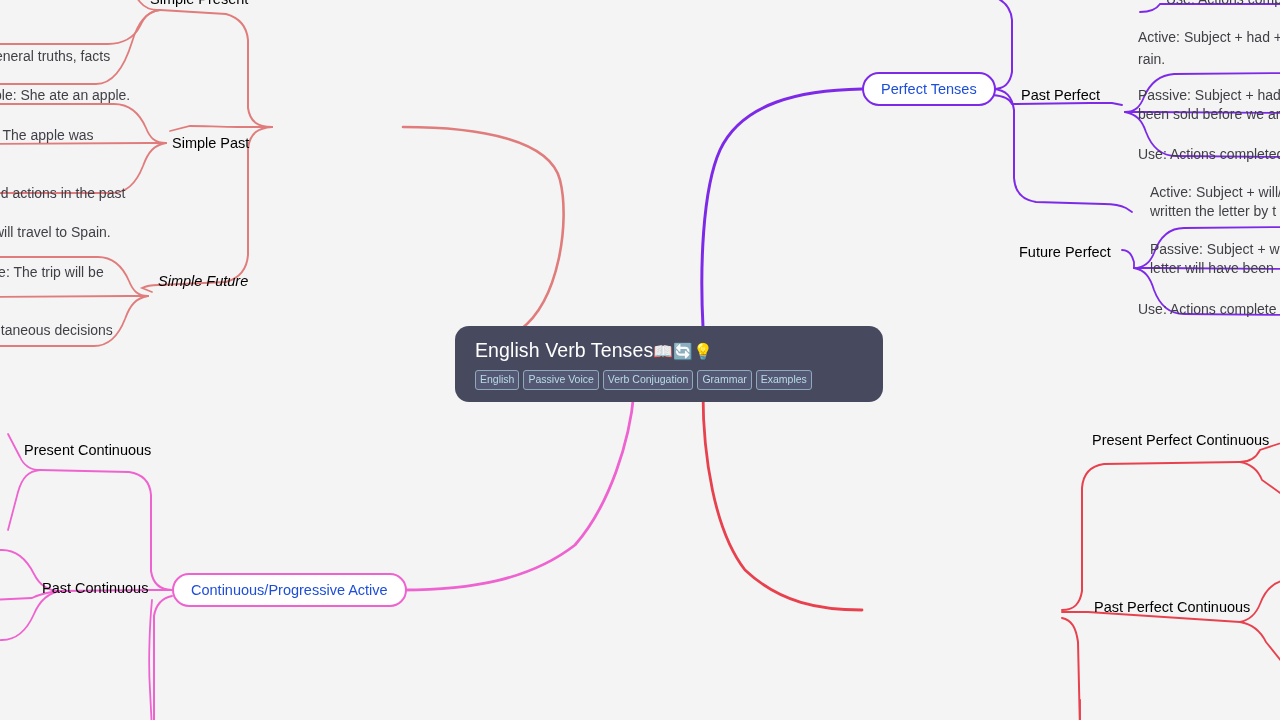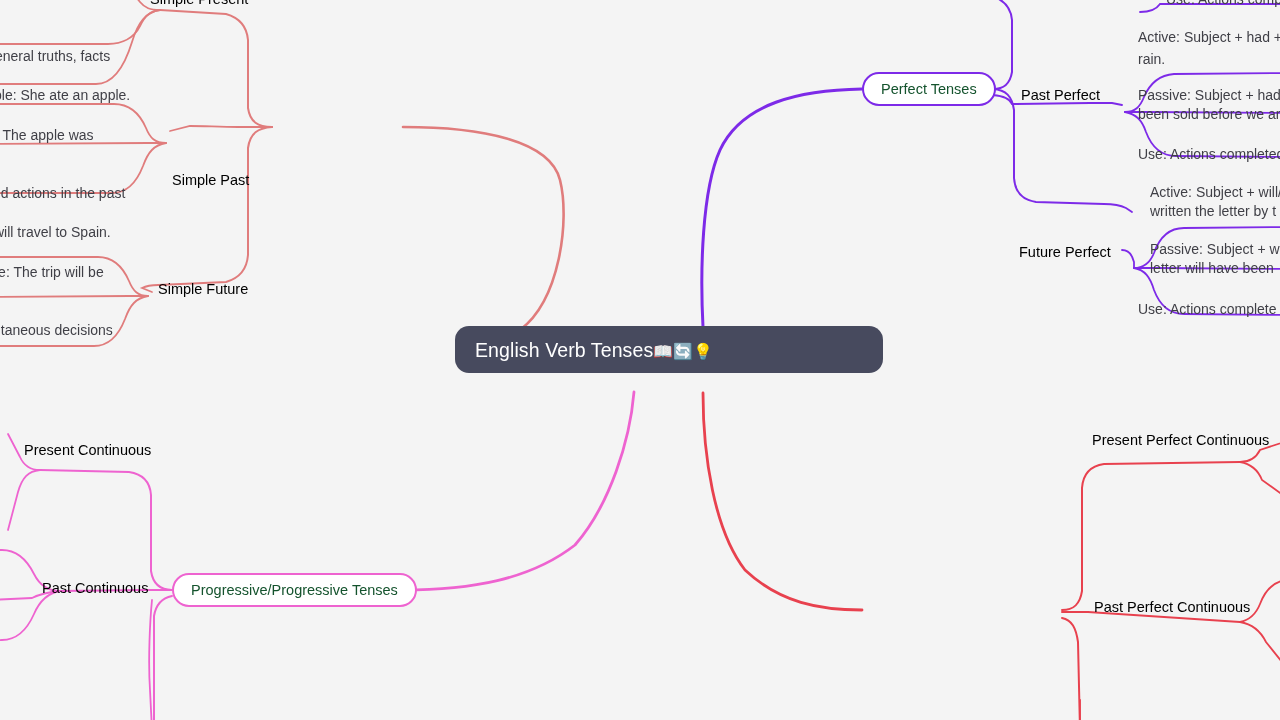--- a/index.html
+++ b/index.html
@@ -76,21 +76,21 @@
     border-radius: 999px;
     display: flex;
     align-items: center;
     justify-content: center;
     box-sizing: border-box;
     white-space: nowrap;
     z-index: 15;
     height: 34px;
     padding: 0 17px;
     font-size: 14.5px;
-    color: #14532d;
+    color: #1d4ed8;
   }
 
   
   .text-label {
     position: absolute;
     color: #000000;
     font-size: 14.5px;
     line-height: 1.33;
     white-space: nowrap;
     z-index: 12;
@@ -176,29 +176,29 @@
     <path d="M 1240,622 C 1252,624 1260,630 1266,642 L 1290,672" stroke="#e8414e" stroke-width="1.8" fill="none" stroke-linecap="round"></path>
     <path d="M 1080,700 C 1080,712 1080,722 1080,730" stroke="#e8414e" stroke-width="1.8" fill="none" stroke-linecap="round"></path>
   </svg>
 
 
   <div class="branch-node" style="left:862px; top:72px; border:2.2px solid #7d2ae8;">
     <span>Perfect Tenses</span>
   </div>
 
   <div class="branch-node" style="left:172px; top:573px; border:2.2px solid #ee63d0;">
-    <span>Progressive/Progressive Tenses</span>
+    <span>Continuous/Progressive Active</span>
   </div>
 
 
   <div class="text-label" style="left:150px; top:-10px;">Simple Present</div>
 
-  <div class="text-label" style="left:172px; top:134px;margin-top:37px;">Simple Past</div>
-
-  <div class="text-label" style="left:158px; top:280px;">Simple Future</div>
+  <div class="text-label" style="left:172px; top:134px;">Simple Past</div>
+
+  <div class="text-label" style="left:158px; top:272px;font-style:italic;">Simple Future</div>
 
   <div class="text-label" style="left:1021px; top:86px;">Past Perfect</div>
 
   <div class="text-label" style="left:1019px; top:243px;text-align:right;">Future Perfect</div>
 
   <div class="text-label" style="left:24px; top:441px;">Present Continuous</div>
 
   <div class="text-label" style="left:42px; top:579px;">Past Continuous</div>
 
   <div class="text-label" style="left:1092px; top:431px;">Present Perfect Continuous</div>
@@ -223,15 +223,22 @@
   <div class="leaf-label" style="left:1150px; top:183px; width:180px;">Active: Subject + will/</div>
   <div class="leaf-label" style="left:1150px; top:202px; width:180px;">written the letter by t</div>
   <div class="leaf-label" style="left:1150px; top:240px; width:180px;">Passive: Subject + wil</div>
   <div class="leaf-label" style="left:1150px; top:259px; width:180px;">letter will have been</div>
   <div class="leaf-label" style="left:1138px; top:300px; width:180px;">Use: Actions complete</div>
 
   <div class="root-node">
     <div class="root-title">
       <span>English Verb Tenses</span><span class="emoji">📖🔄💡</span>
     </div>
+    <div class="root-tags">
+      <span class="root-tag">English</span>
+      <span class="root-tag">Passive Voice</span>
+      <span class="root-tag">Verb Conjugation</span>
+      <span class="root-tag">Grammar</span>
+      <span class="root-tag">Examples</span>
+    </div>
   </div>
 
 </div>
 
 </body></html>

